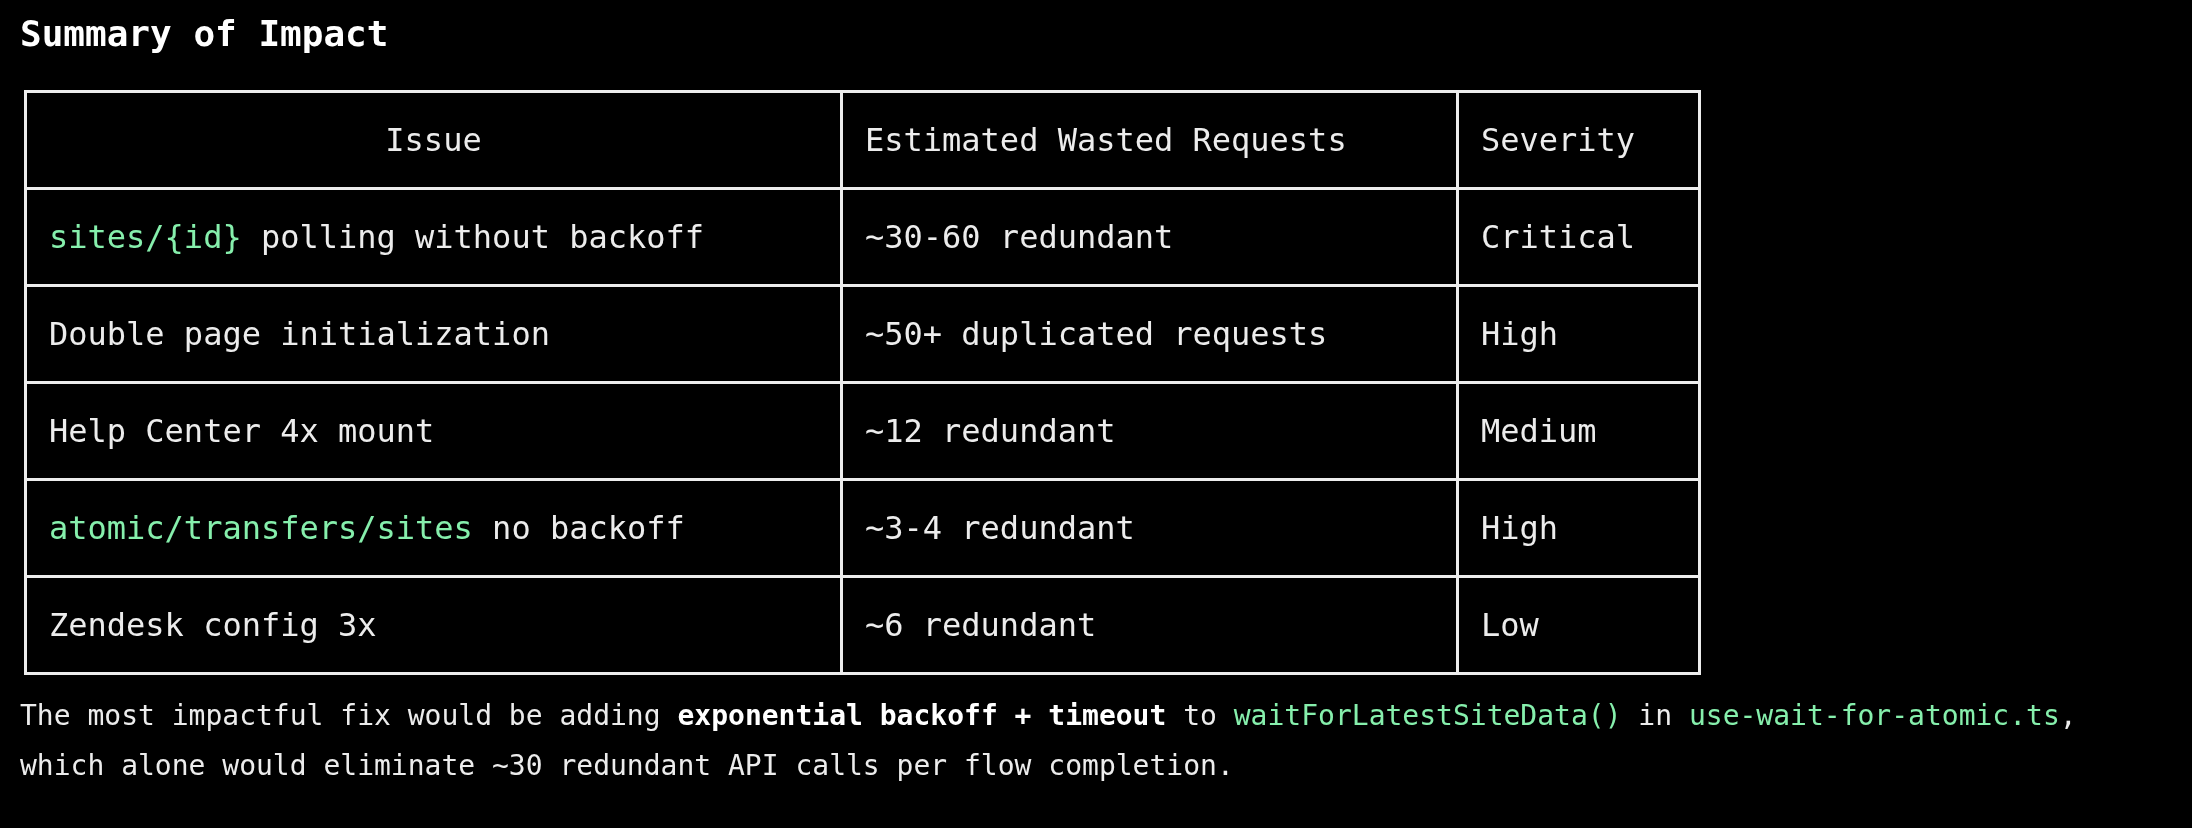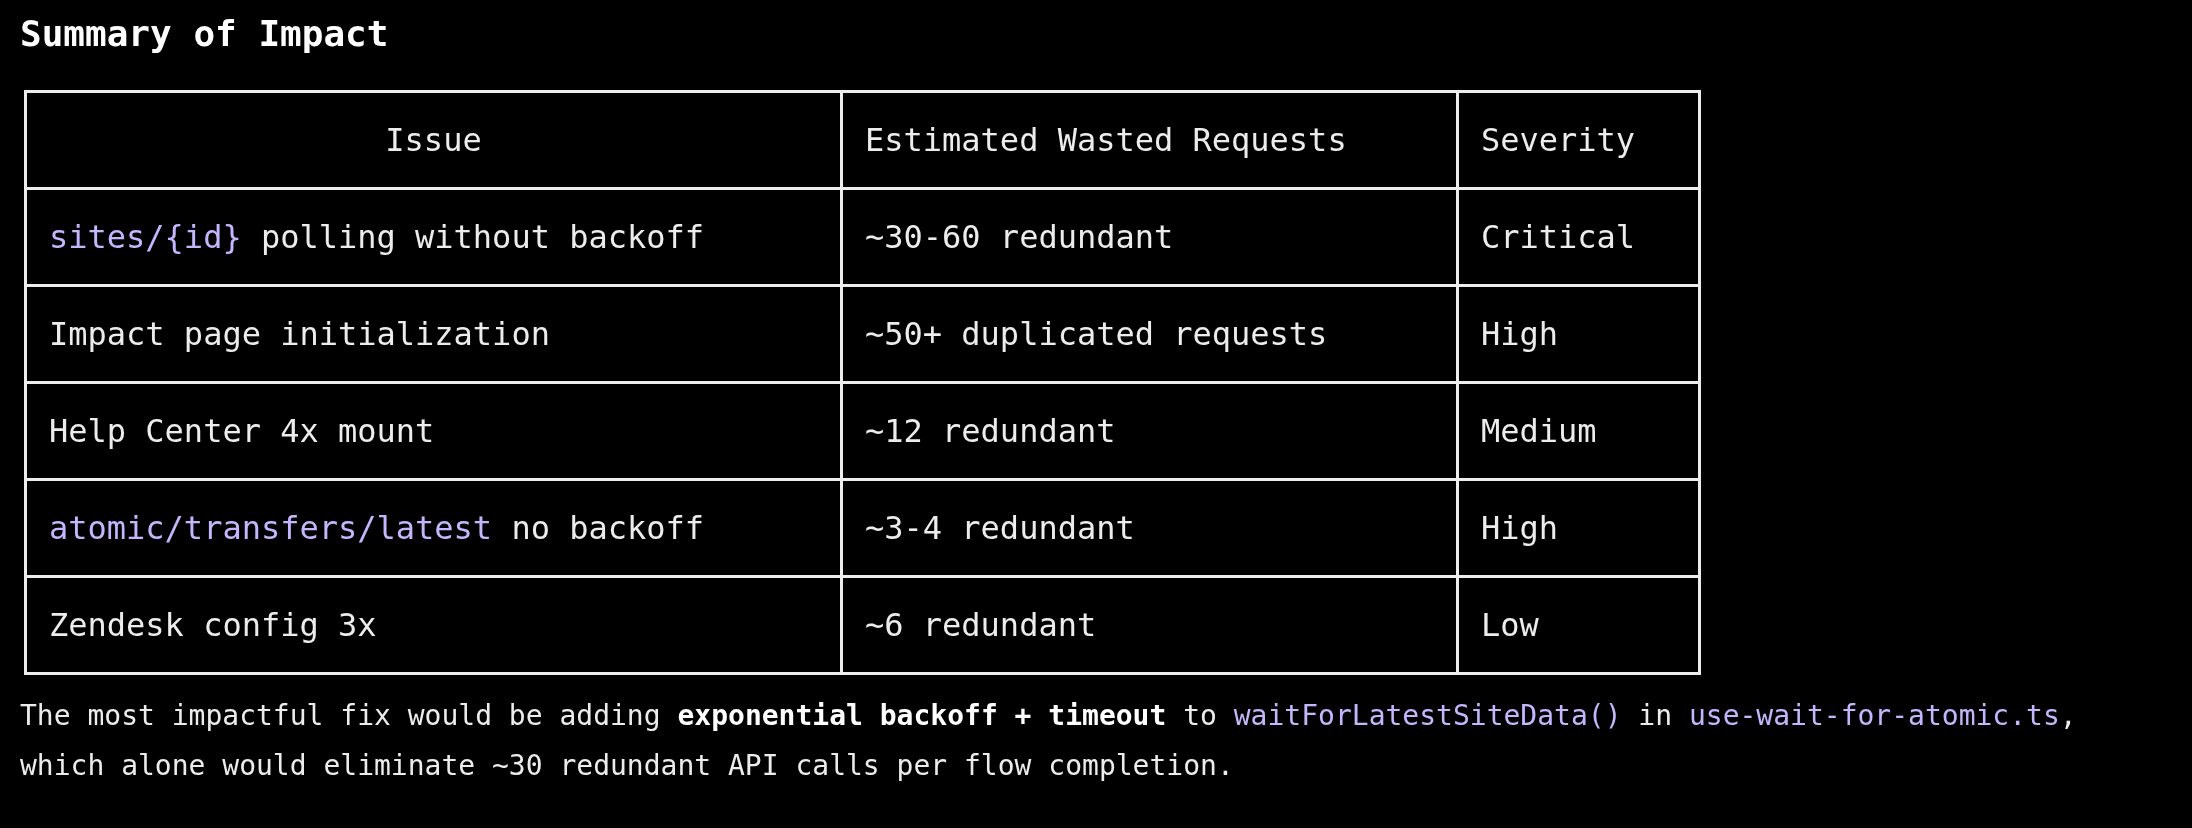--- a/index.html
+++ b/index.html
@@ -44,21 +44,21 @@
     padding: 0 0 0 22px;
     text-align: left;
     vertical-align: middle;
     white-space: nowrap;
     overflow: hidden;
   }
   .impact-table th.col-issue { text-align: center; padding: 0; }
   .col-w-issue   { width: 816px; }
   .col-w-wasted  { width: 616px; }
   .col-w-severity{ width: 242px; }
-  .code { color: #c4b5fd; }
+  .code { color: #86efac; }
   .bold { font-weight: bold; color: #ffffff; }
   .footer-paragraph {
     margin: 16px 0 0 0;
     width: 2154px;
     font-size: 28px;
     line-height: 50px;
     color: #ececec;
     word-wrap: break-word;
   }
 </style>
@@ -82,31 +82,31 @@
         <th>Severity</th>
       </tr>
     </thead>
     <tbody>
         <tr>
           <td><span class="code">sites/{id}</span><span> polling without backoff</span></td>
           <td>~30-60 redundant</td>
           <td>Critical</td>
         </tr>
         <tr>
-          <td><span>Impact page initialization</span></td>
+          <td><span>Double page initialization</span></td>
           <td>~50+ duplicated requests</td>
           <td>High</td>
         </tr>
         <tr>
           <td><span>Help Center 4x mount</span></td>
           <td>~12 redundant</td>
           <td>Medium</td>
         </tr>
         <tr>
-          <td><span class="code">atomic/transfers/latest</span><span> no backoff</span></td>
+          <td><span class="code">atomic/transfers/sites</span><span> no backoff</span></td>
           <td>~3-4 redundant</td>
           <td>High</td>
         </tr>
         <tr>
           <td><span>Zendesk config 3x</span></td>
           <td>~6 redundant</td>
           <td>Low</td>
         </tr>
       </tbody>
   </table>

